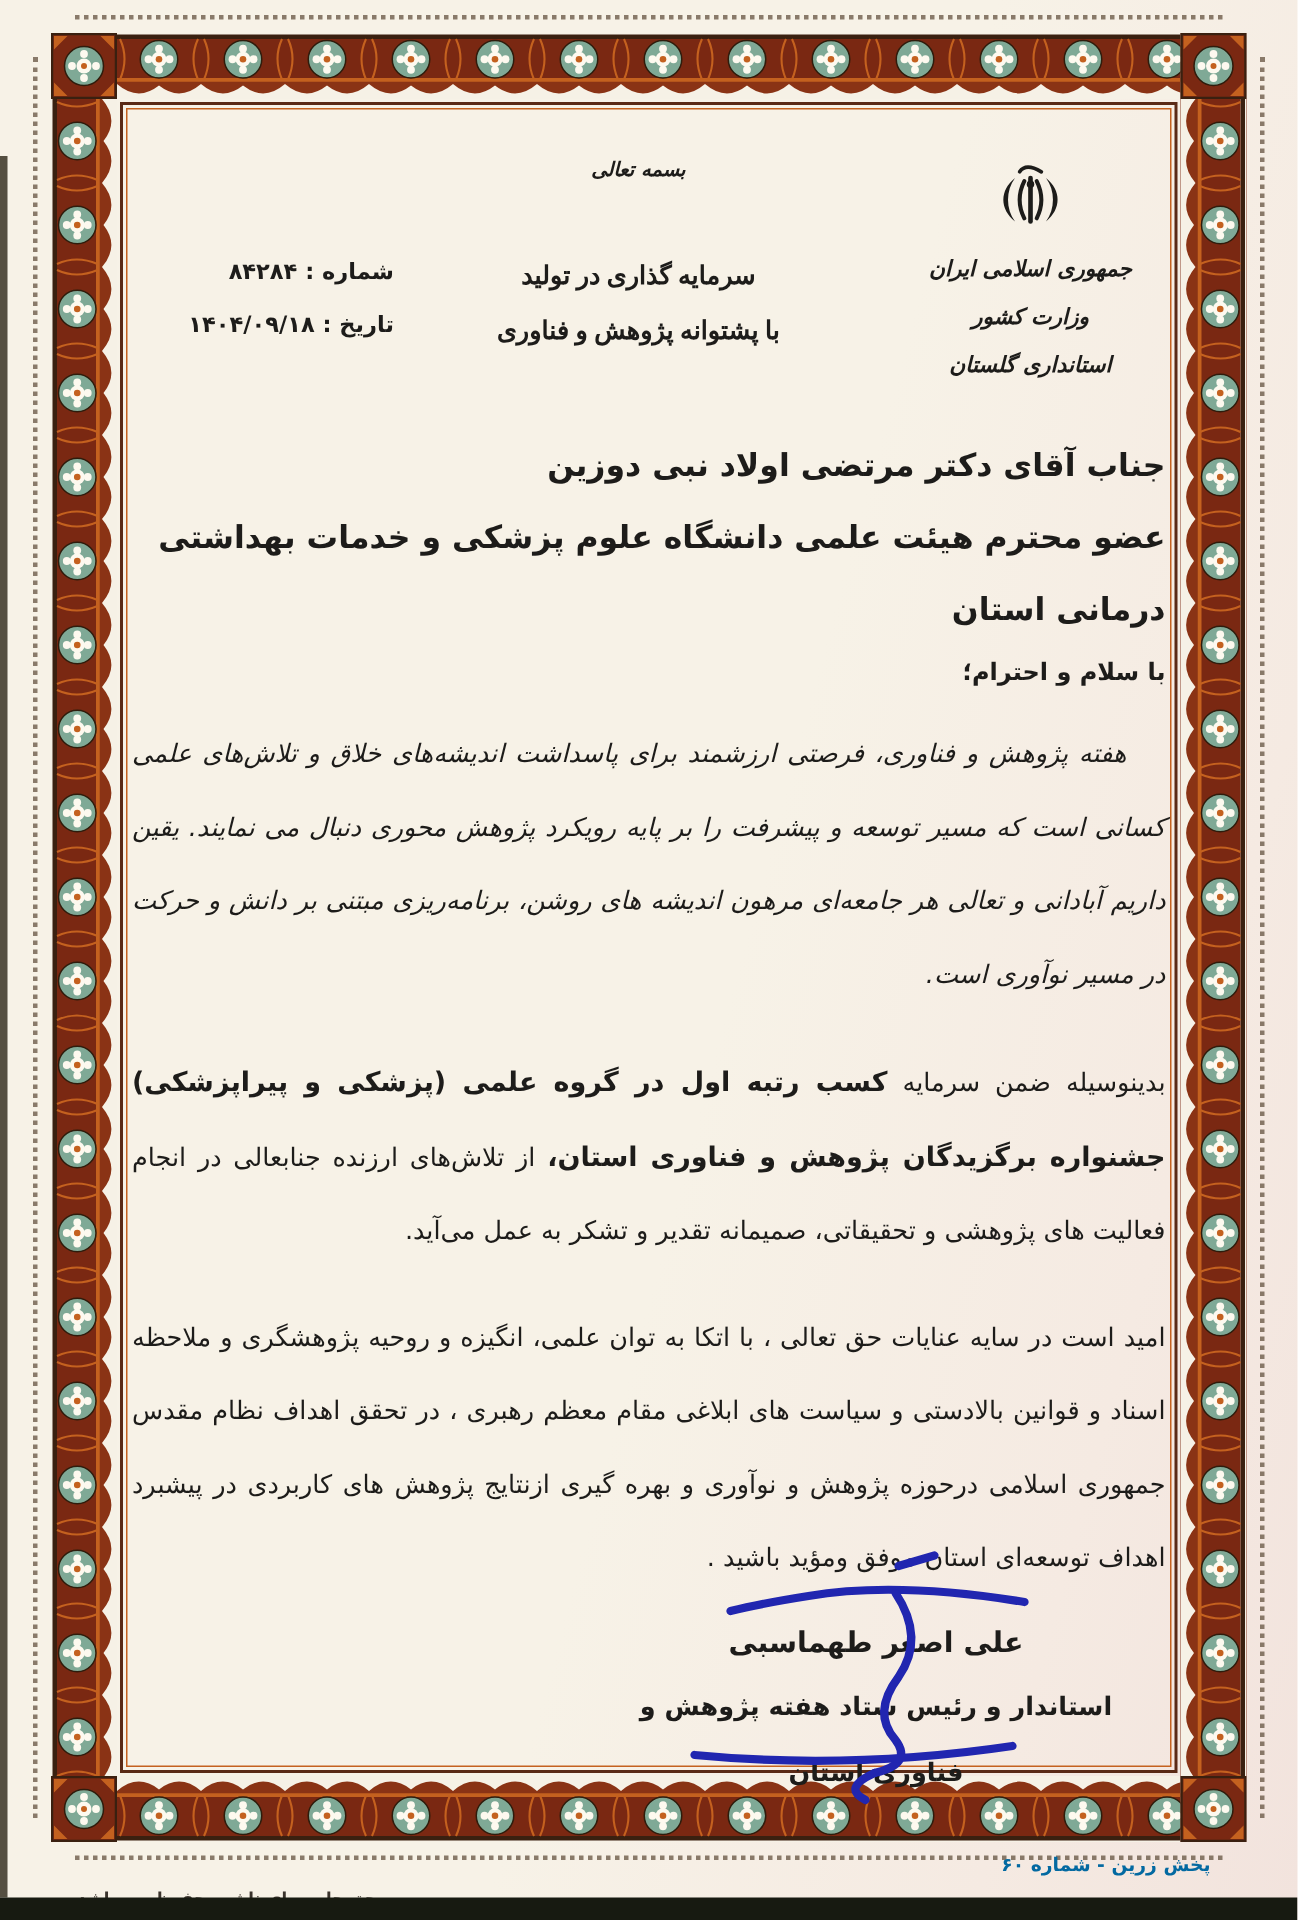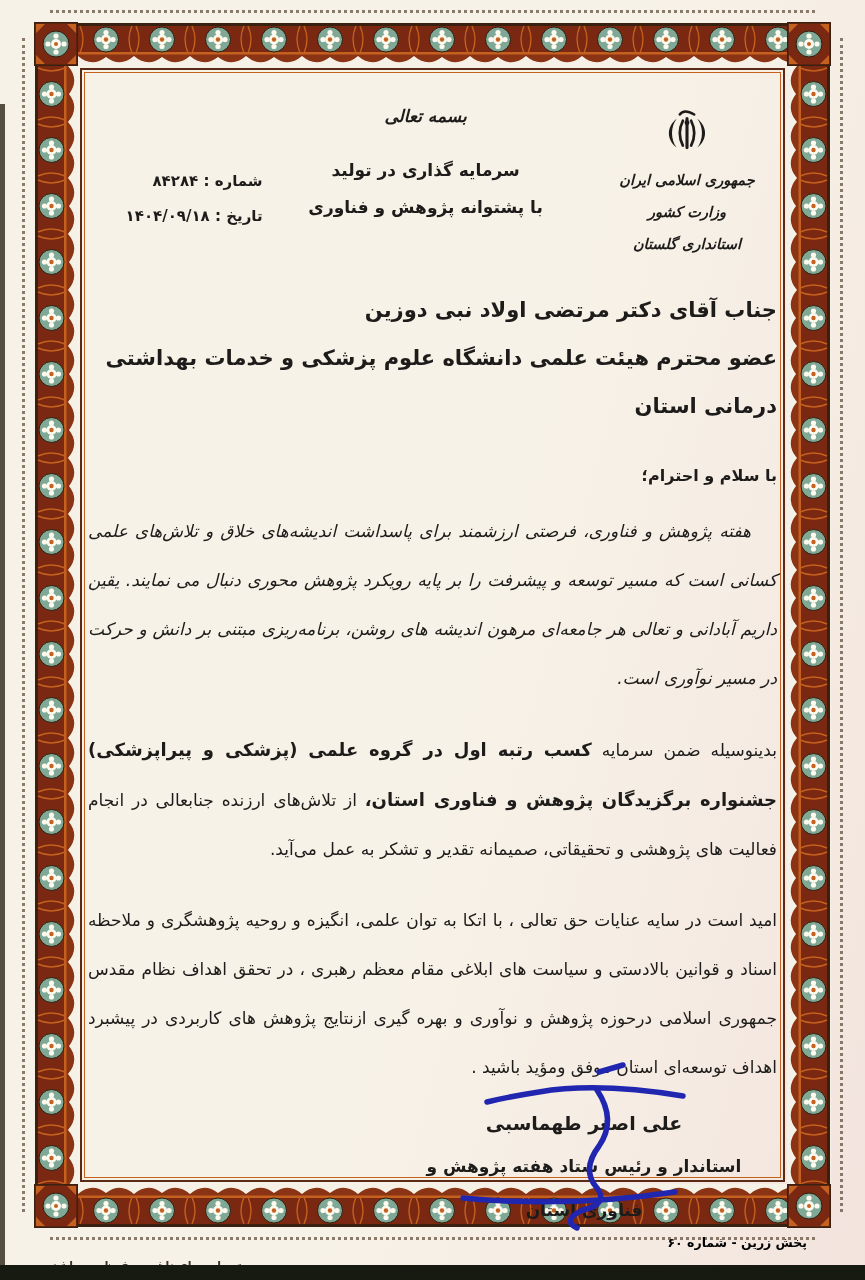--- a/index.html
+++ b/index.html
@@ -34,35 +34,35 @@
   .inner2{position:absolute;inset:50px;border:1px solid #c4611f;pointer-events:none;}
   
   .content{position:absolute;inset:54px;direction:rtl;}
   .header{display:flex;margin-top:10px;}
   .h-right{width:28%;text-align:center;padding-top:14px;padding-left:46px;}
   .h-center{width:39%;text-align:center;padding-top:20px;}
   .h-left{width:33%;padding-top:78px;text-align:center;}
   .emblem{display:inline-block;margin-bottom:2px;}
   .cal{font-style:italic;font-weight:bold;}
   .emblem-caption div{font-size:14.5px;line-height:32px;text-align:center;}
-  .bismillah{font-size:17px;margin-bottom:26px;}
-  .slogan{font-weight:bold;font-size:17px;line-height:37px;}
+  .bismillah{font-size:13px;margin-bottom:44px;}
+  .slogan{font-weight:bold;font-size:17px;line-height:37px;font-family:Liberation Serif, serif;}
   .numdate{display:inline-block;text-align:right;font-weight:bold;font-size:15px;line-height:35px;}
   .recipient{margin-top:26px;font-weight:bold;font-size:21px;line-height:48px;}
-  .greeting{margin-top:36px;font-weight:bold;font-size:16px;}
+  .greeting{margin-top:8px;font-weight:bold;font-size:16px;}
   .para{margin-top:22px;font-size:17px;line-height:49px;text-align:justify;}
   .para.indent{text-indent:26px;font-style:italic;}
   .para b{font-size:18px;}
   .sig{position:relative;width:370px;margin-top:10px;margin-right:8px;text-align:center;}
   .sig-name{font-weight:bold;font-size:19px;line-height:42px;position:relative;z-index:2;}
   .sig-title{font-weight:bold;font-size:17px;line-height:44px;position:relative;z-index:2;}
   .sig-ink{position:absolute;left:48px;top:-44px;z-index:3;pointer-events:none;}
   
   .footer-left{position:absolute;left:52px;bottom:8px;font-size:11px;font-weight:bold;color:#3a332c;direction:rtl;}
-  .footer-right{position:absolute;right:58px;bottom:30px;font-size:12.5px;font-weight:bold;color:#000000;direction:rtl;}
+  .footer-right{position:absolute;right:58px;bottom:30px;font-size:12.5px;font-weight:bold;color:#0369a1;direction:rtl;}
   .photo-edge-bottom{position:absolute;left:0;right:0;bottom:0;height:15px;background:#171a11;}
   .photo-edge-left{position:absolute;left:0;top:104px;bottom:15px;width:5px;background:#383223;opacity:.85;}
 </style>
 </head>
 <body>
 
 <div class="page">
 
   <div class="frame">
     <div class="dots-h top"></div>

